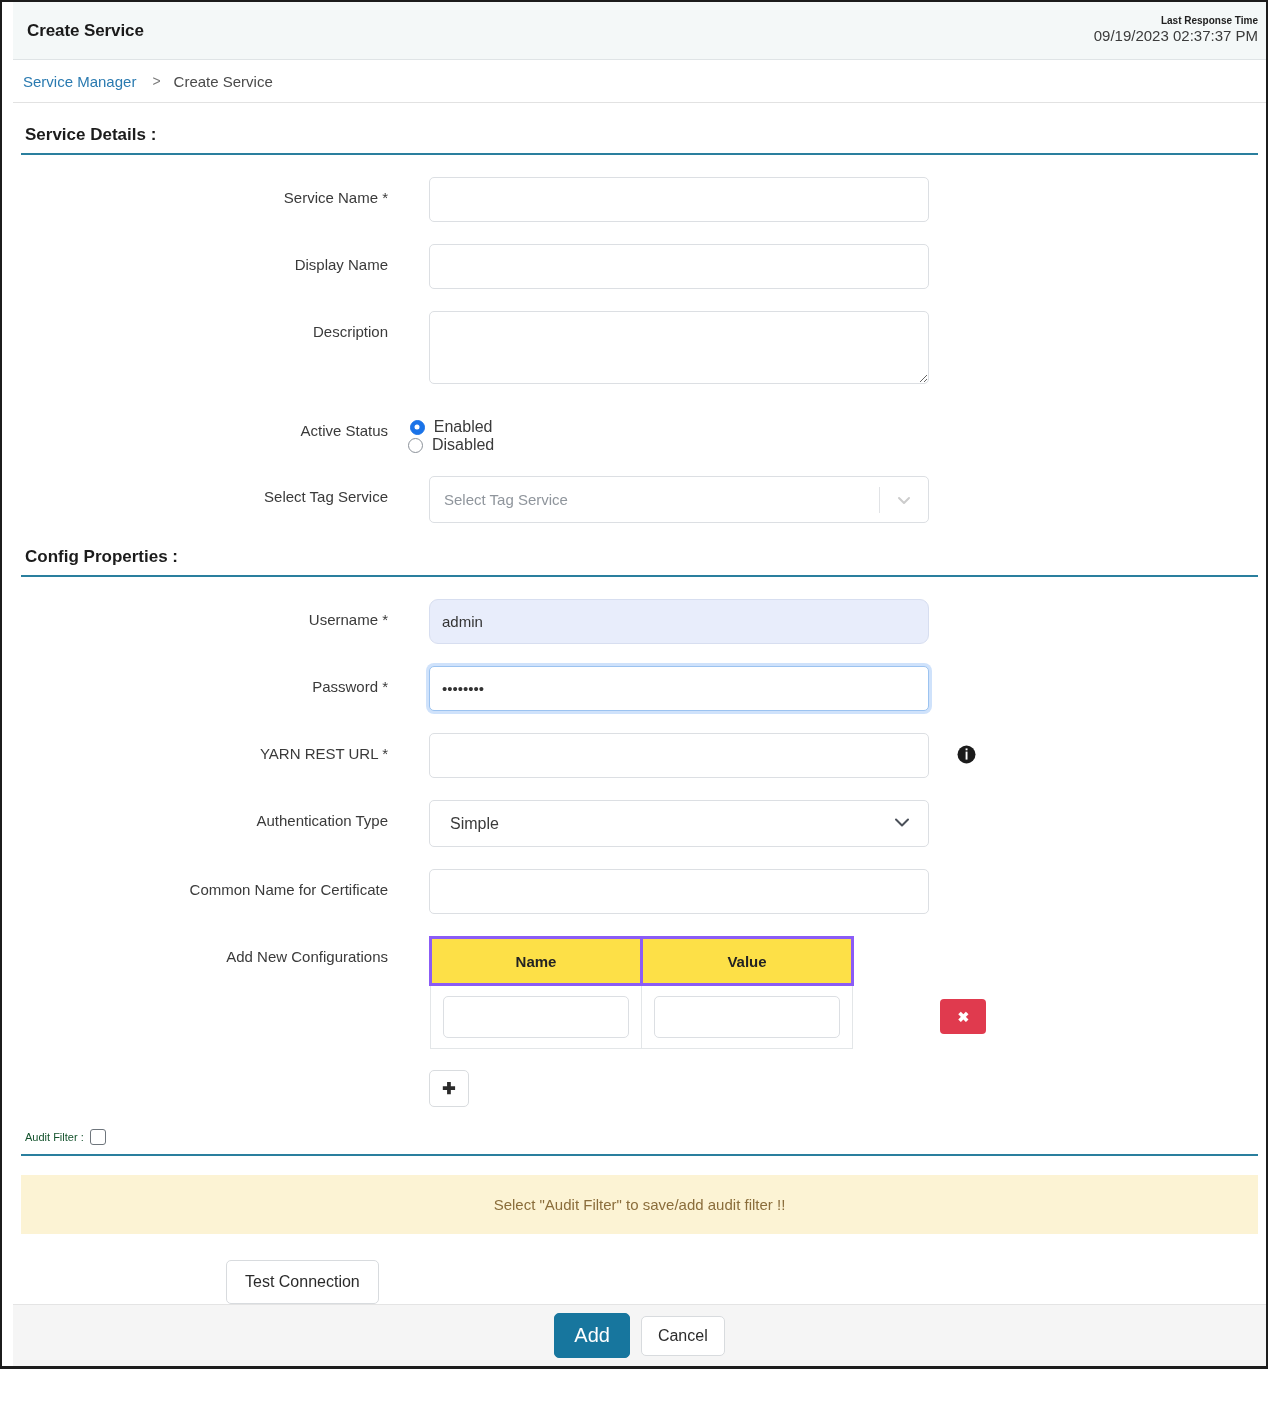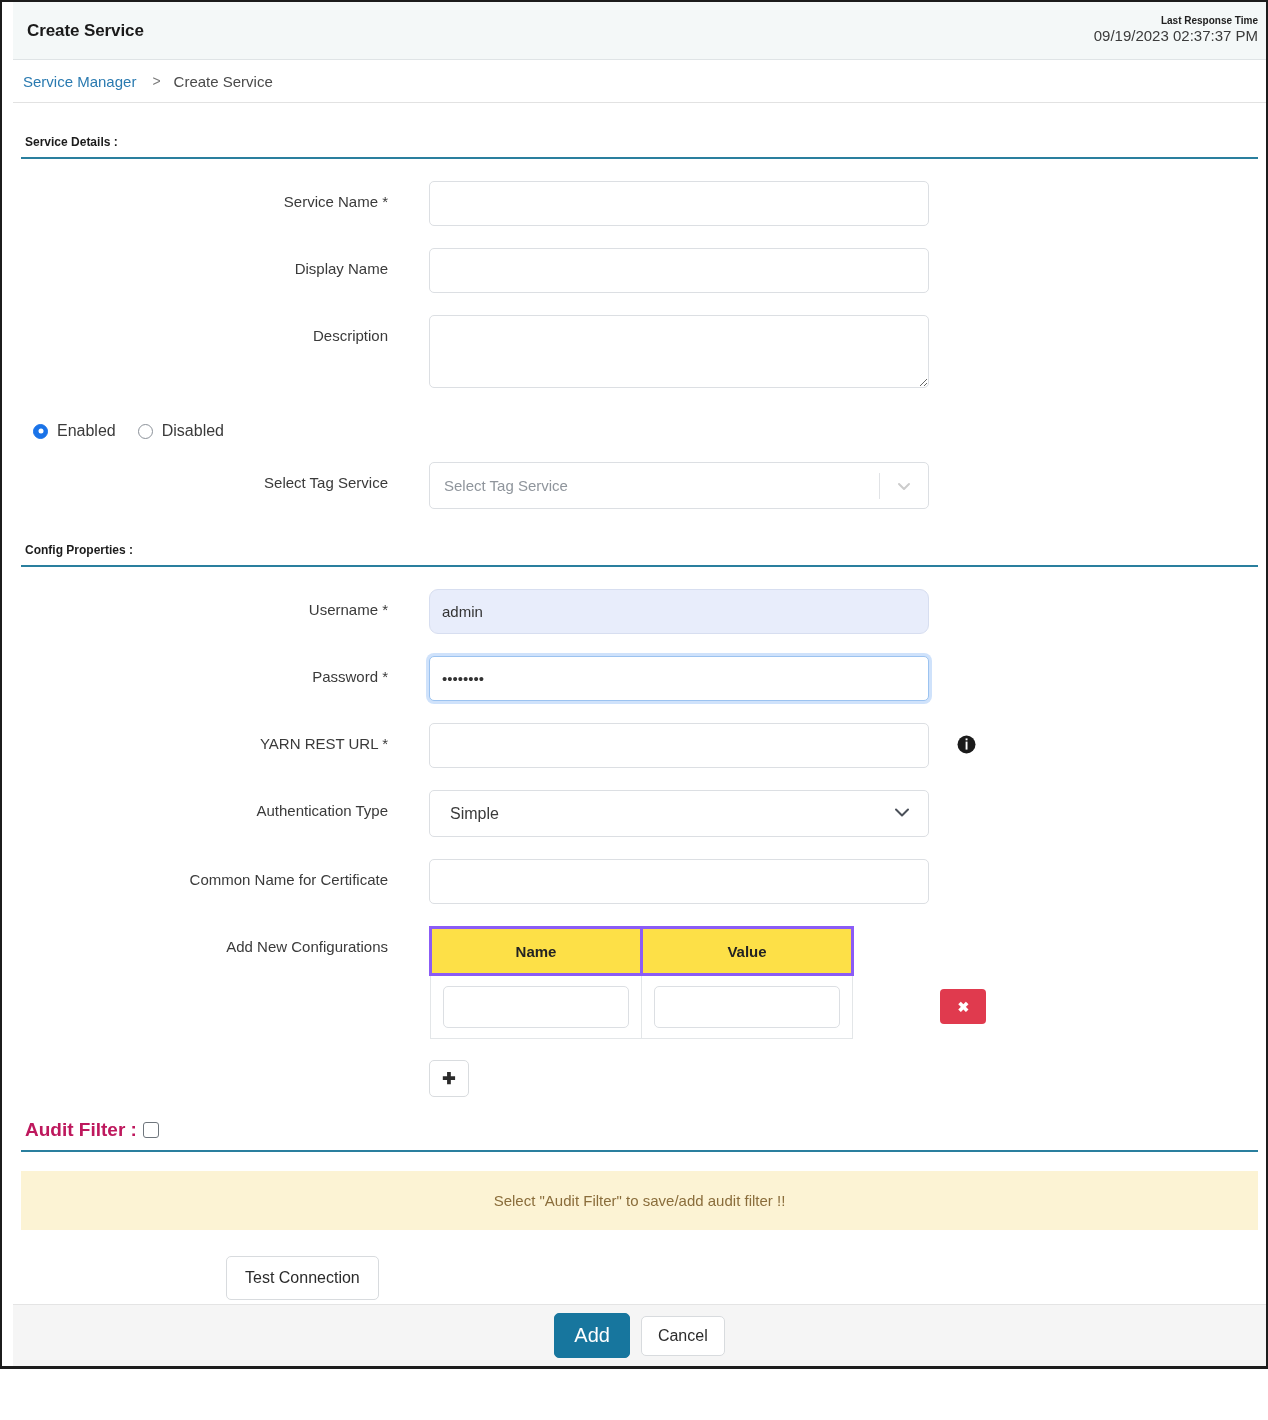--- a/index.html
+++ b/index.html
@@ -85,23 +85,23 @@
   .crumb-current { color: #4a4a4a; }
 
   
   .content {
     flex: 1 1 auto;
     overflow: hidden;
     padding: 0;
   }
 
   .section-head {
-    margin: 10px 8px;
+    margin: 0 8px;
     padding: 22px 4px 8px 4px;
-    font-size: 12px;
+    font-size: 17px;
     font-weight: bold;
     color: #1c1c1c;
     border-bottom: 2px solid #2a7f9e;
   }
   .section-head.config { padding-top: 24px; }
 
   
   .form-row {
     display: flex;
     align-items: flex-start;
@@ -153,20 +153,21 @@
     resize: vertical;
     line-height: 1.3;
   }
 
   
   .radio-group {
     display: flex;
     align-items: center;
     padding-top: 8px;
     margin-left: 20px;
+    flex-direction: column;
   }
   .radio-item {
     display: flex;
     align-items: center;
     margin-right: 22px;
     cursor: pointer;
     font-size: 16px;
     color: #3a3a3a;
   }
   .radio-dot {
@@ -317,23 +318,23 @@
     line-height: 1;
   }
 
   
   .audit-head {
     margin: 22px 8px 0 8px;
     padding: 0 4px 9px 4px;
     display: flex;
     align-items: center;
     border-bottom: 2px solid #2a7f9e;
-    font-size: 19px;
-    font-weight: bold;
-    color: #be185d;
+    font-size: 11px;
+    font-weight: normal;
+    color: #14532d;
   }
   .chk {
     width: 16px;
     height: 16px;
     border: 1px solid #6e757c;
     border-radius: 3px;
     background: #fff;
     margin-left: 6px;
     box-sizing: border-box;
     cursor: pointer;
@@ -434,20 +435,21 @@
     </div>
 
     <div class="form-row">
       <div class="form-label">Description</div>
       <div class="form-field">
         <textarea class="txt" style=""></textarea>
       </div>
     </div>
 
     <div class="form-row">
+      <div class="form-label">Active Status</div>
       <div class="radio-group">
         <div class="radio-item">
           <span class="radio-dot checked"></span>
           <span>Enabled</span>
         </div>
         <div class="radio-item">
           <span class="radio-dot"></span>
           <span>Disabled</span>
         </div>
       </div>

